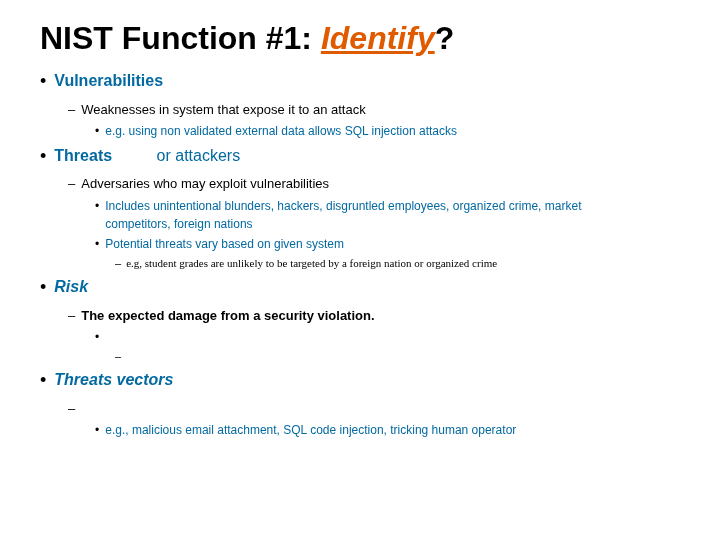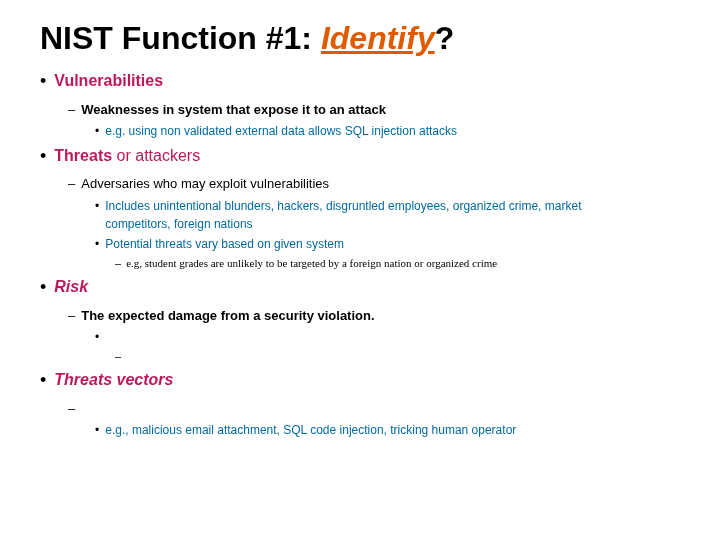--- a/index.html
+++ b/index.html
@@ -52,25 +52,26 @@
       font-size: 18px;
       margin-right: 8px;
       line-height: 1.2;
       color: #000;
     }
 
     .bullet-l1-text {
       font-size: 16px;
       font-weight: bold;
       line-height: 1.3;
-      color: #be185d;
+      color: #0369a1;
     }
 
     .bullet-l1-text .normal-weight {
       font-weight: normal;
+      margin-left: 40px;
     }
 
     .bullet-l2 {
       display: flex;
       align-items: flex-start;
       margin-left: 28px;
       margin-bottom: 3px;
     }
 
     .bullet-l2-dash {
@@ -146,21 +147,21 @@
 
   <div class="content">
 
     <div class="section-gap">
       <div class="bullet-l1">
         <span class="bullet-l1-dot">•</span>
         <span class="bullet-l1-text">Vulnerabilities</span>
       </div>
       <div class="bullet-l2">
         <span class="bullet-l2-dash">–</span>
-        <span class="bullet-l2-text" style="font-weight:bold;">Weaknesses in system that expose it to an attack</span>
+        <span class="bullet-l2-text" style="font-weight:normal;">Weaknesses in system that expose it to an attack</span>
       </div>
       <div class="bullet-l3">
         <span class="bullet-l3-dot">•</span>
         <span class="bullet-l3-text">e.g. using non validated external data allows SQL injection attacks</span>
       </div>
     </div>
 
     <div class="section-gap">
       <div class="bullet-l1">
         <span class="bullet-l1-dot">•</span>

